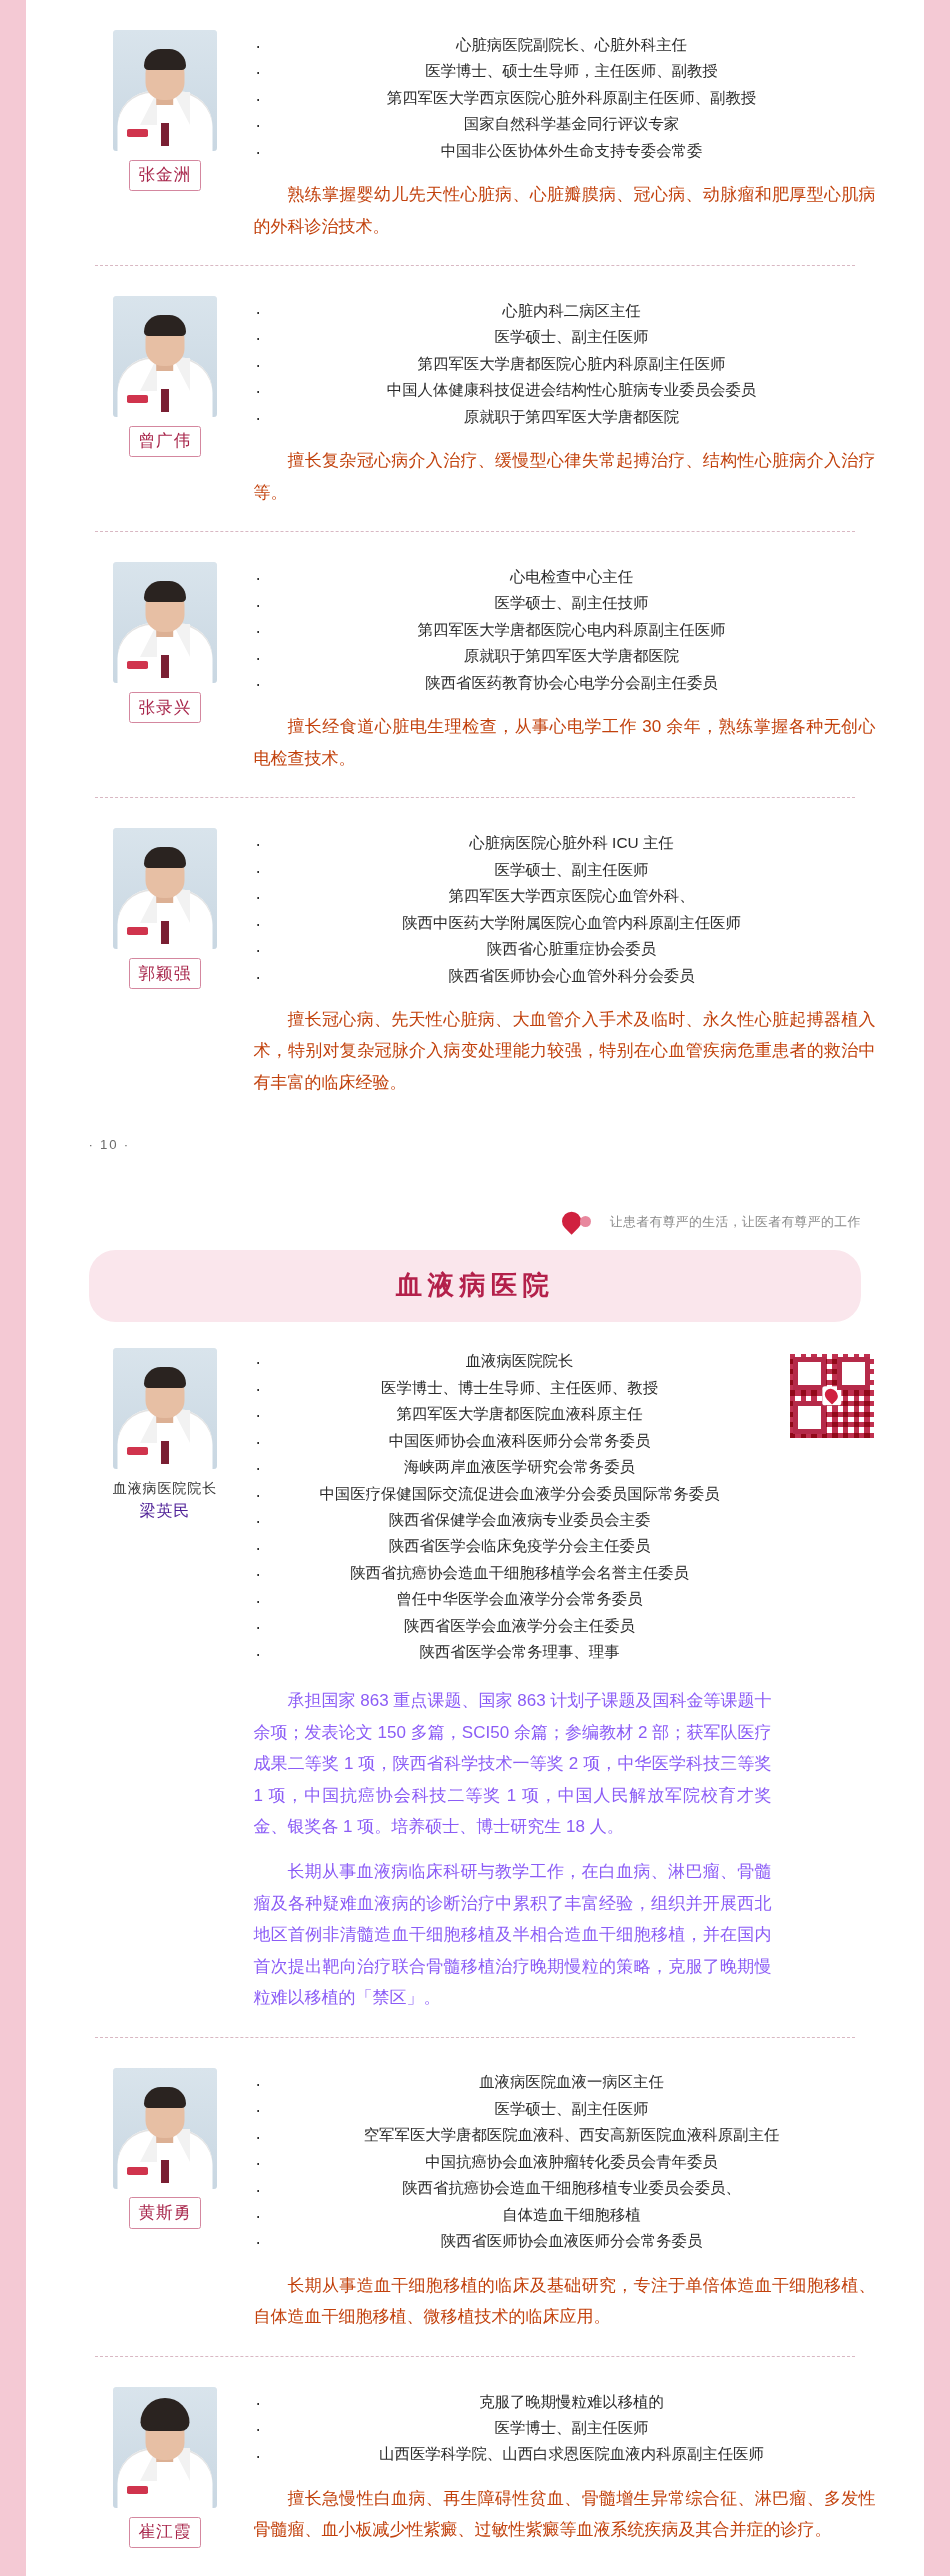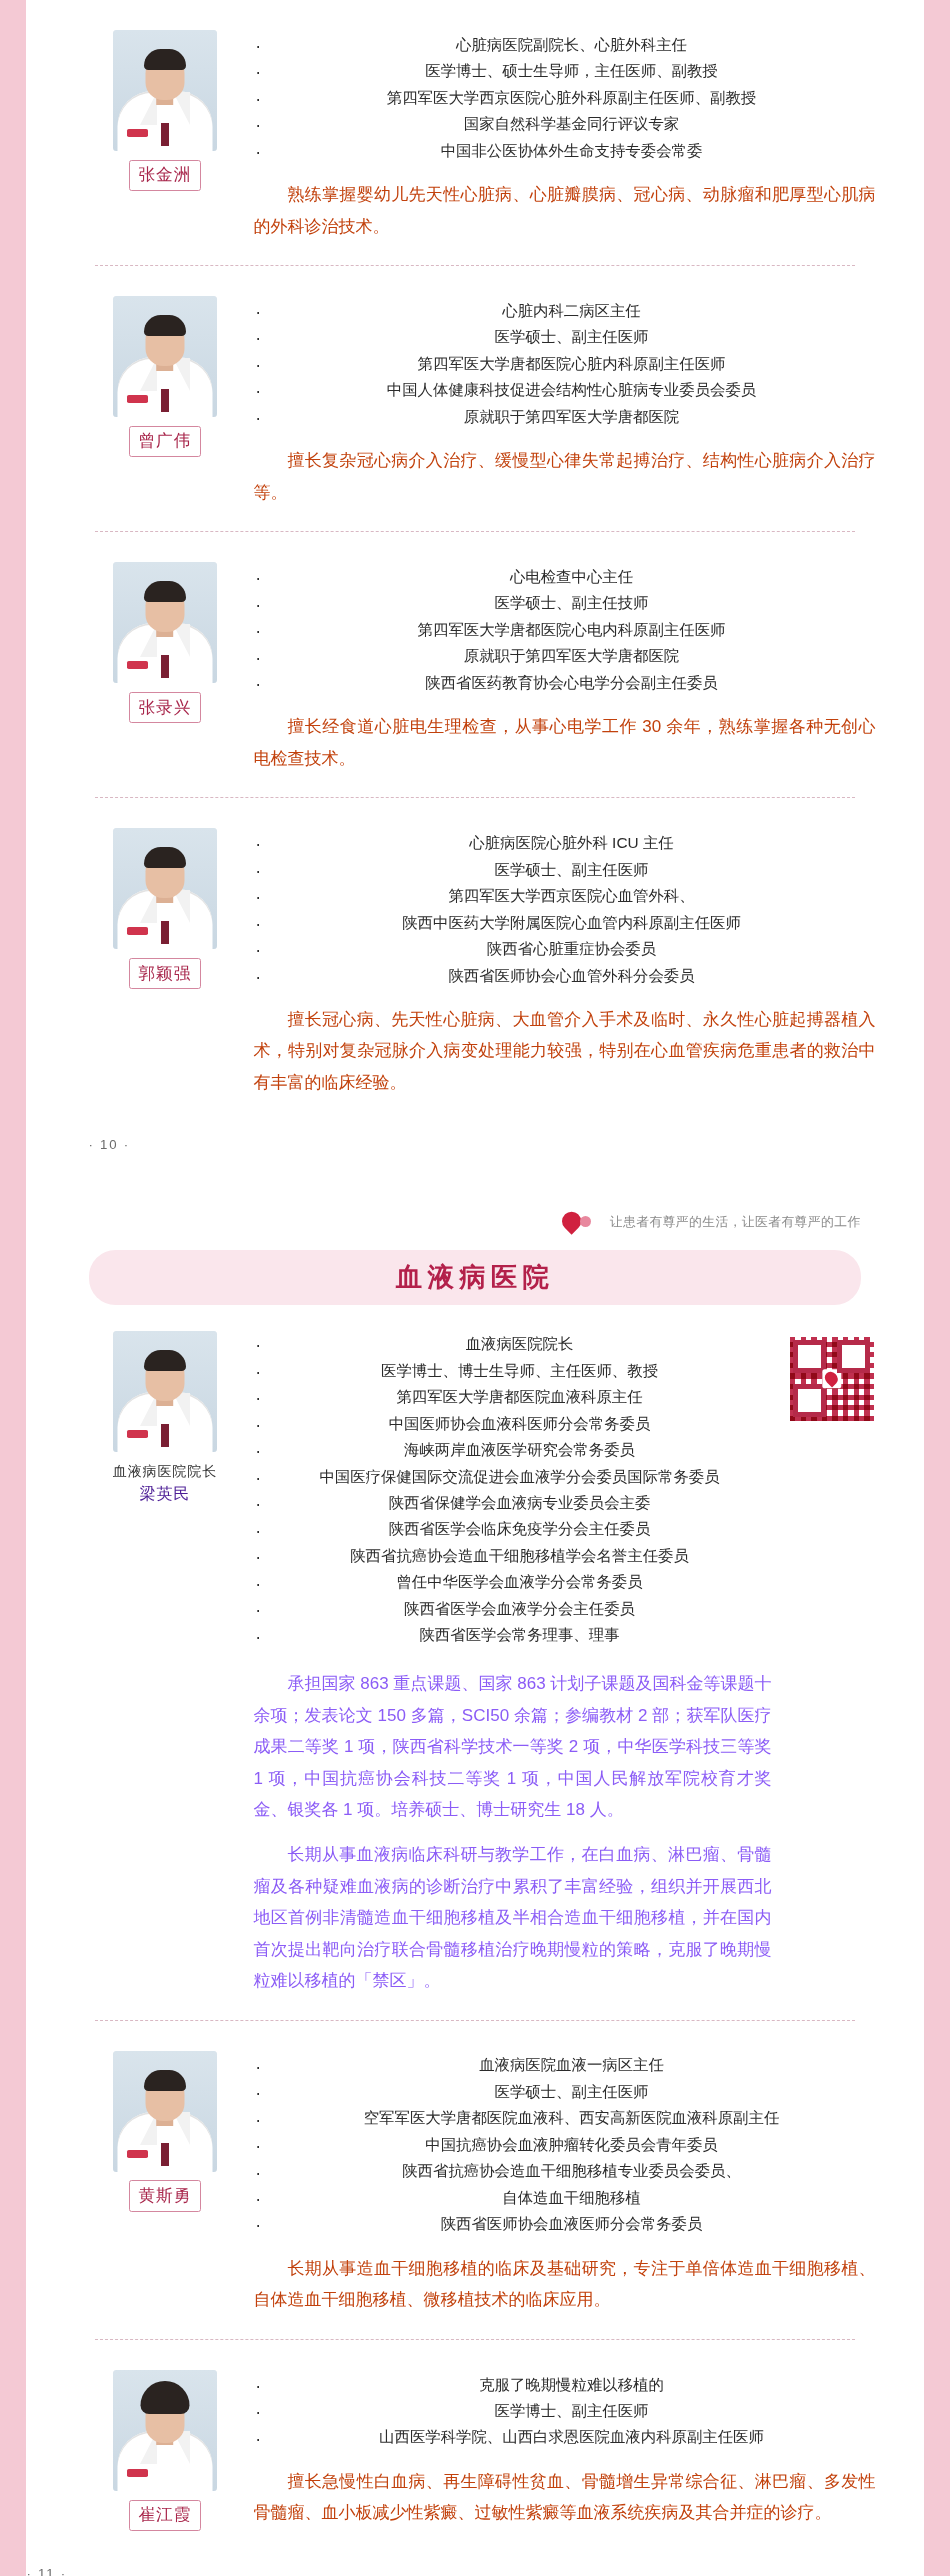--- a/index.html
+++ b/index.html
@@ -271,21 +271,21 @@
   .mini-slogan {
     font-size: 12.8px;
     color: #8a8a8a;
     letter-spacing: 0.4px;
   }
 
   .section-title-wrap {
     margin: 16px 63px 0 63px;
     background: #fae6ec;
     border-radius: 26.4px;
-    height: 55px;
+    height: 72px;
     display: flex;
     align-items: center;
     justify-content: center;
   }
   .section-title {
     font-size: 26.4px;
     color: #b3204a;
     letter-spacing: 5.3px;
     font-weight: bold;
     font-family: "Liberation Serif", "DejaVu Serif", serif;

